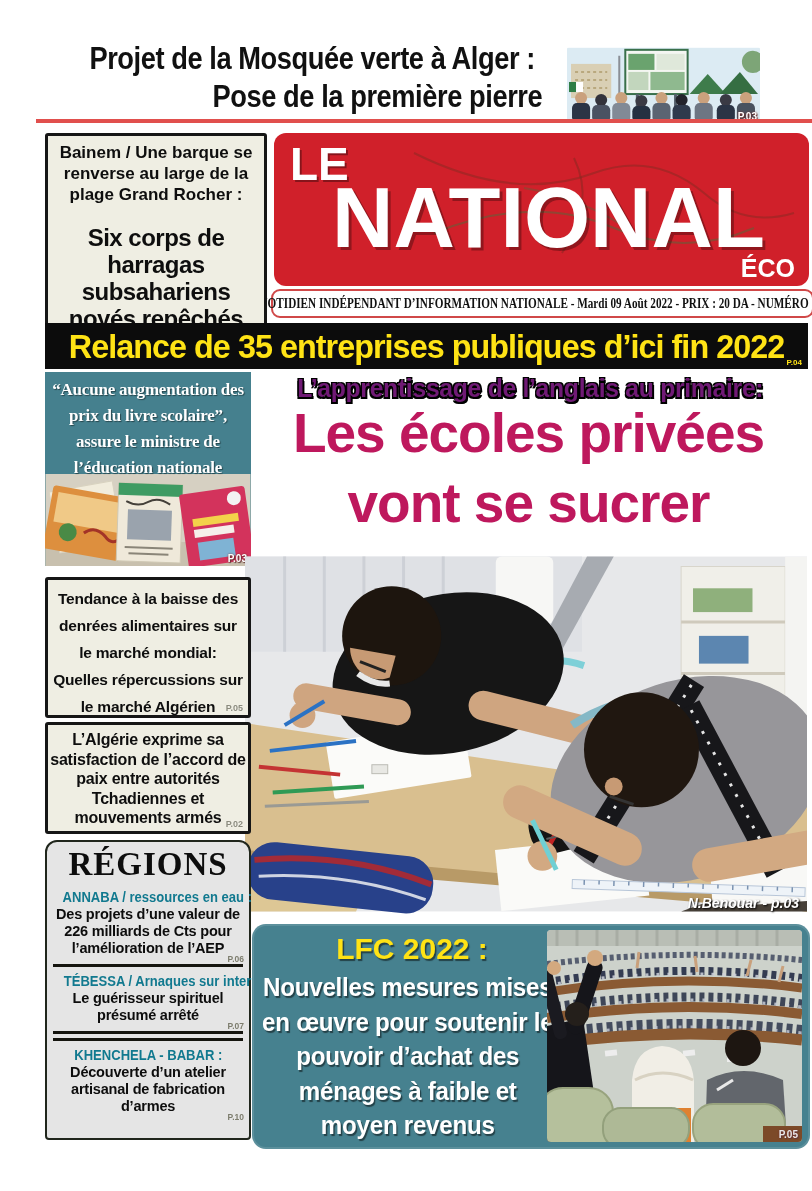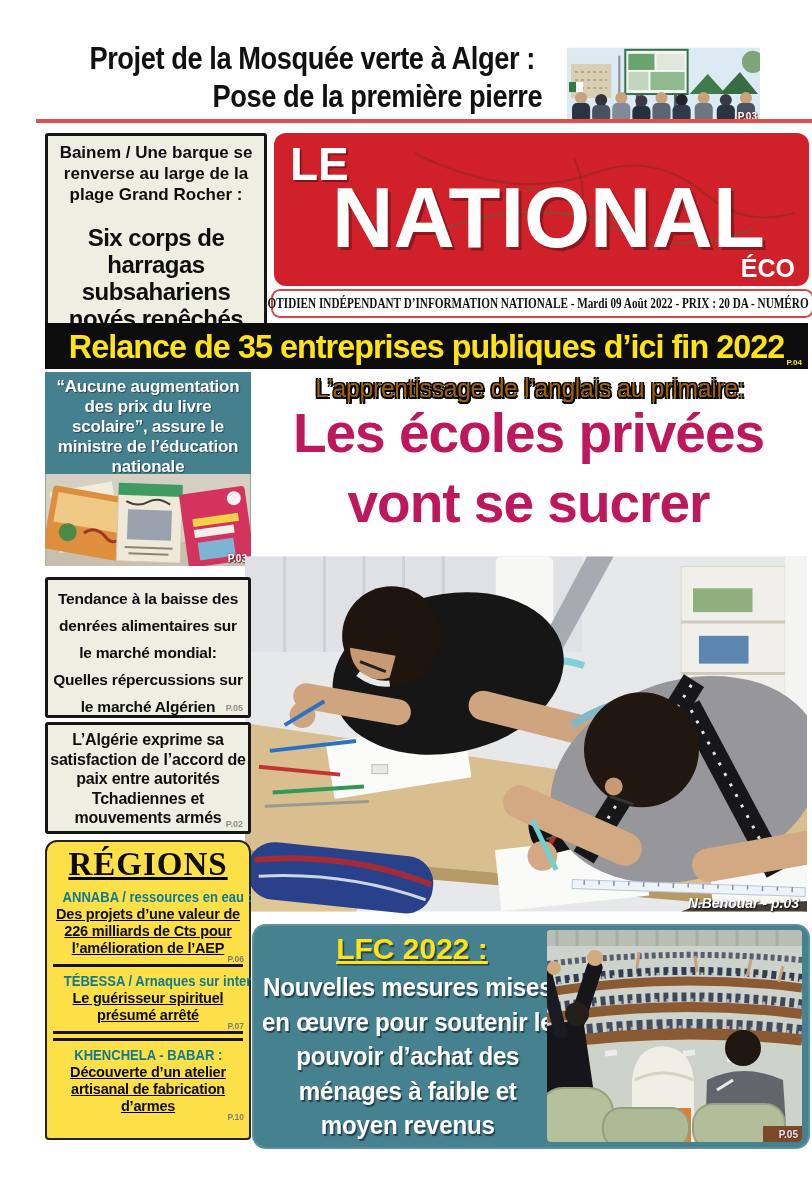--- a/index.html
+++ b/index.html
@@ -47,51 +47,51 @@
 
   
   .banner{top:323px;left:45px;width:763px;height:46px;background:#0c0c0c;color:#ffe315;
           display:flex;align-items:center;justify-content:center;}
   .banner .txt{font-weight:900;font-size:34px;letter-spacing:-1px;transform:scaleX(.95);white-space:nowrap;}
   .banner .pref{right:6px;bottom:2px;color:#ffe315;font-size:8px;text-shadow:none;}
 
   
   .books{top:372px;left:45px;width:206px;height:194px;background:#45808e;overflow:hidden;}
   .books .txt{position:absolute;top:5px;left:4px;right:4px;text-align:center;color:#fff;
-              font-weight:900;font-size:17px;line-height:20px;letter-spacing:-0.2px;
-              text-shadow:1px 1px 1px rgba(0,0,0,.45);}
+              font-weight:900;font-size:17px;line-height:26px;letter-spacing:-0.2px;
+              text-shadow:1px 1px 1px rgba(0,0,0,.45);font-family:Liberation Serif, serif;}
   .books svg{position:absolute;left:0;bottom:0;}
 
   
-  .kicker{top:373px;left:250px;width:560px;text-align:center;color:#a16207;font-weight:400;
+  .kicker{top:373px;left:250px;width:560px;text-align:center;color:#701a75;font-weight:700;
           font-size:26px;letter-spacing:-0.3px;
           text-shadow:-1.5px -1.5px 0 #000,1.5px -1.5px 0 #000,-1.5px 1.5px 0 #000,1.5px 1.5px 0 #000,2px 2px 0 #000;}
   .mainhead{top:398px;left:245px;width:567px;text-align:center;color:#be185d;font-weight:900;
             font-size:55px;line-height:70px;letter-spacing:-1px;}
   .mainphoto{top:553px;left:245px;width:562px;height:362px;overflow:hidden;}
   .credit{position:absolute;right:8px;bottom:4px;color:#fff;font-style:italic;font-weight:bold;
           font-size:14px;text-shadow:1px 1px 2px #000;}
 
   
-  .regions{top:840px;left:45px;width:206px;height:300px;background:#fde047;border:2px solid #20261c;
-           border-radius:12px 12px 4px 4px;box-sizing:border-box;padding:2px 5px;text-align:center;text-decoration:underline;}
+  .regions{top:840px;left:45px;width:206px;height:300px;background:#e5e5e5;border:2px solid #20261c;
+           border-radius:12px 12px 4px 4px;box-sizing:border-box;padding:2px 5px;text-align:center;}
   .regions h1{margin:2px 0 4px;font-family:"Liberation Serif",serif;font-weight:900;font-size:33px;
               letter-spacing:1px;color:#0d0d0d;}
   .ritem{position:relative;padding:1px 0 4px;}
   .ritem .rk{color:#11798f;font-weight:900;font-size:14.5px;line-height:17px;white-space:nowrap;
              display:inline-block;transform:scaleX(.9);}
   .ritem .rt{color:#0d0d0d;font-weight:900;font-size:14.5px;line-height:17px;letter-spacing:-0.2px;}
   .ritem .rref{position:absolute;right:0;bottom:-3px;font-weight:bold;font-size:8.5px;color:#7d7d6e;text-align:center;}
   .rsep{height:3px;background:#15150f;margin:3px 1px 4px;}
 
   
   .lfc{top:924px;left:252px;width:558px;height:225px;background:#46818f;border-radius:14px;overflow:hidden;
        box-shadow:inset 0 0 0 2px rgba(255,255,255,.12);}
   .lfc .kick{position:absolute;top:8px;left:10px;width:300px;text-align:center;color:#ffe315;
-             font-weight:900;font-size:30px;text-shadow:1.5px 1.5px 1px rgba(0,0,0,.5);text-decoration:underline;}
+             font-weight:900;font-size:30px;text-shadow:1.5px 1.5px 1px rgba(0,0,0,.5);}
   .lfc .txt{position:absolute;top:46px;left:6px;width:322px;transform:scaleX(.93);transform-origin:left center;
             text-align:center;color:#fff;font-weight:900;font-size:26px;line-height:34.5px;
             letter-spacing:-0.3px;text-shadow:1.5px 1.5px 1px rgba(0,0,0,.5);}
   .lfc .photo{position:absolute;top:6px;right:8px;width:255px;height:212px;border-radius:4px;overflow:hidden;}
 </style>
 </head>
 <body>
 
 <div id="page">
 

